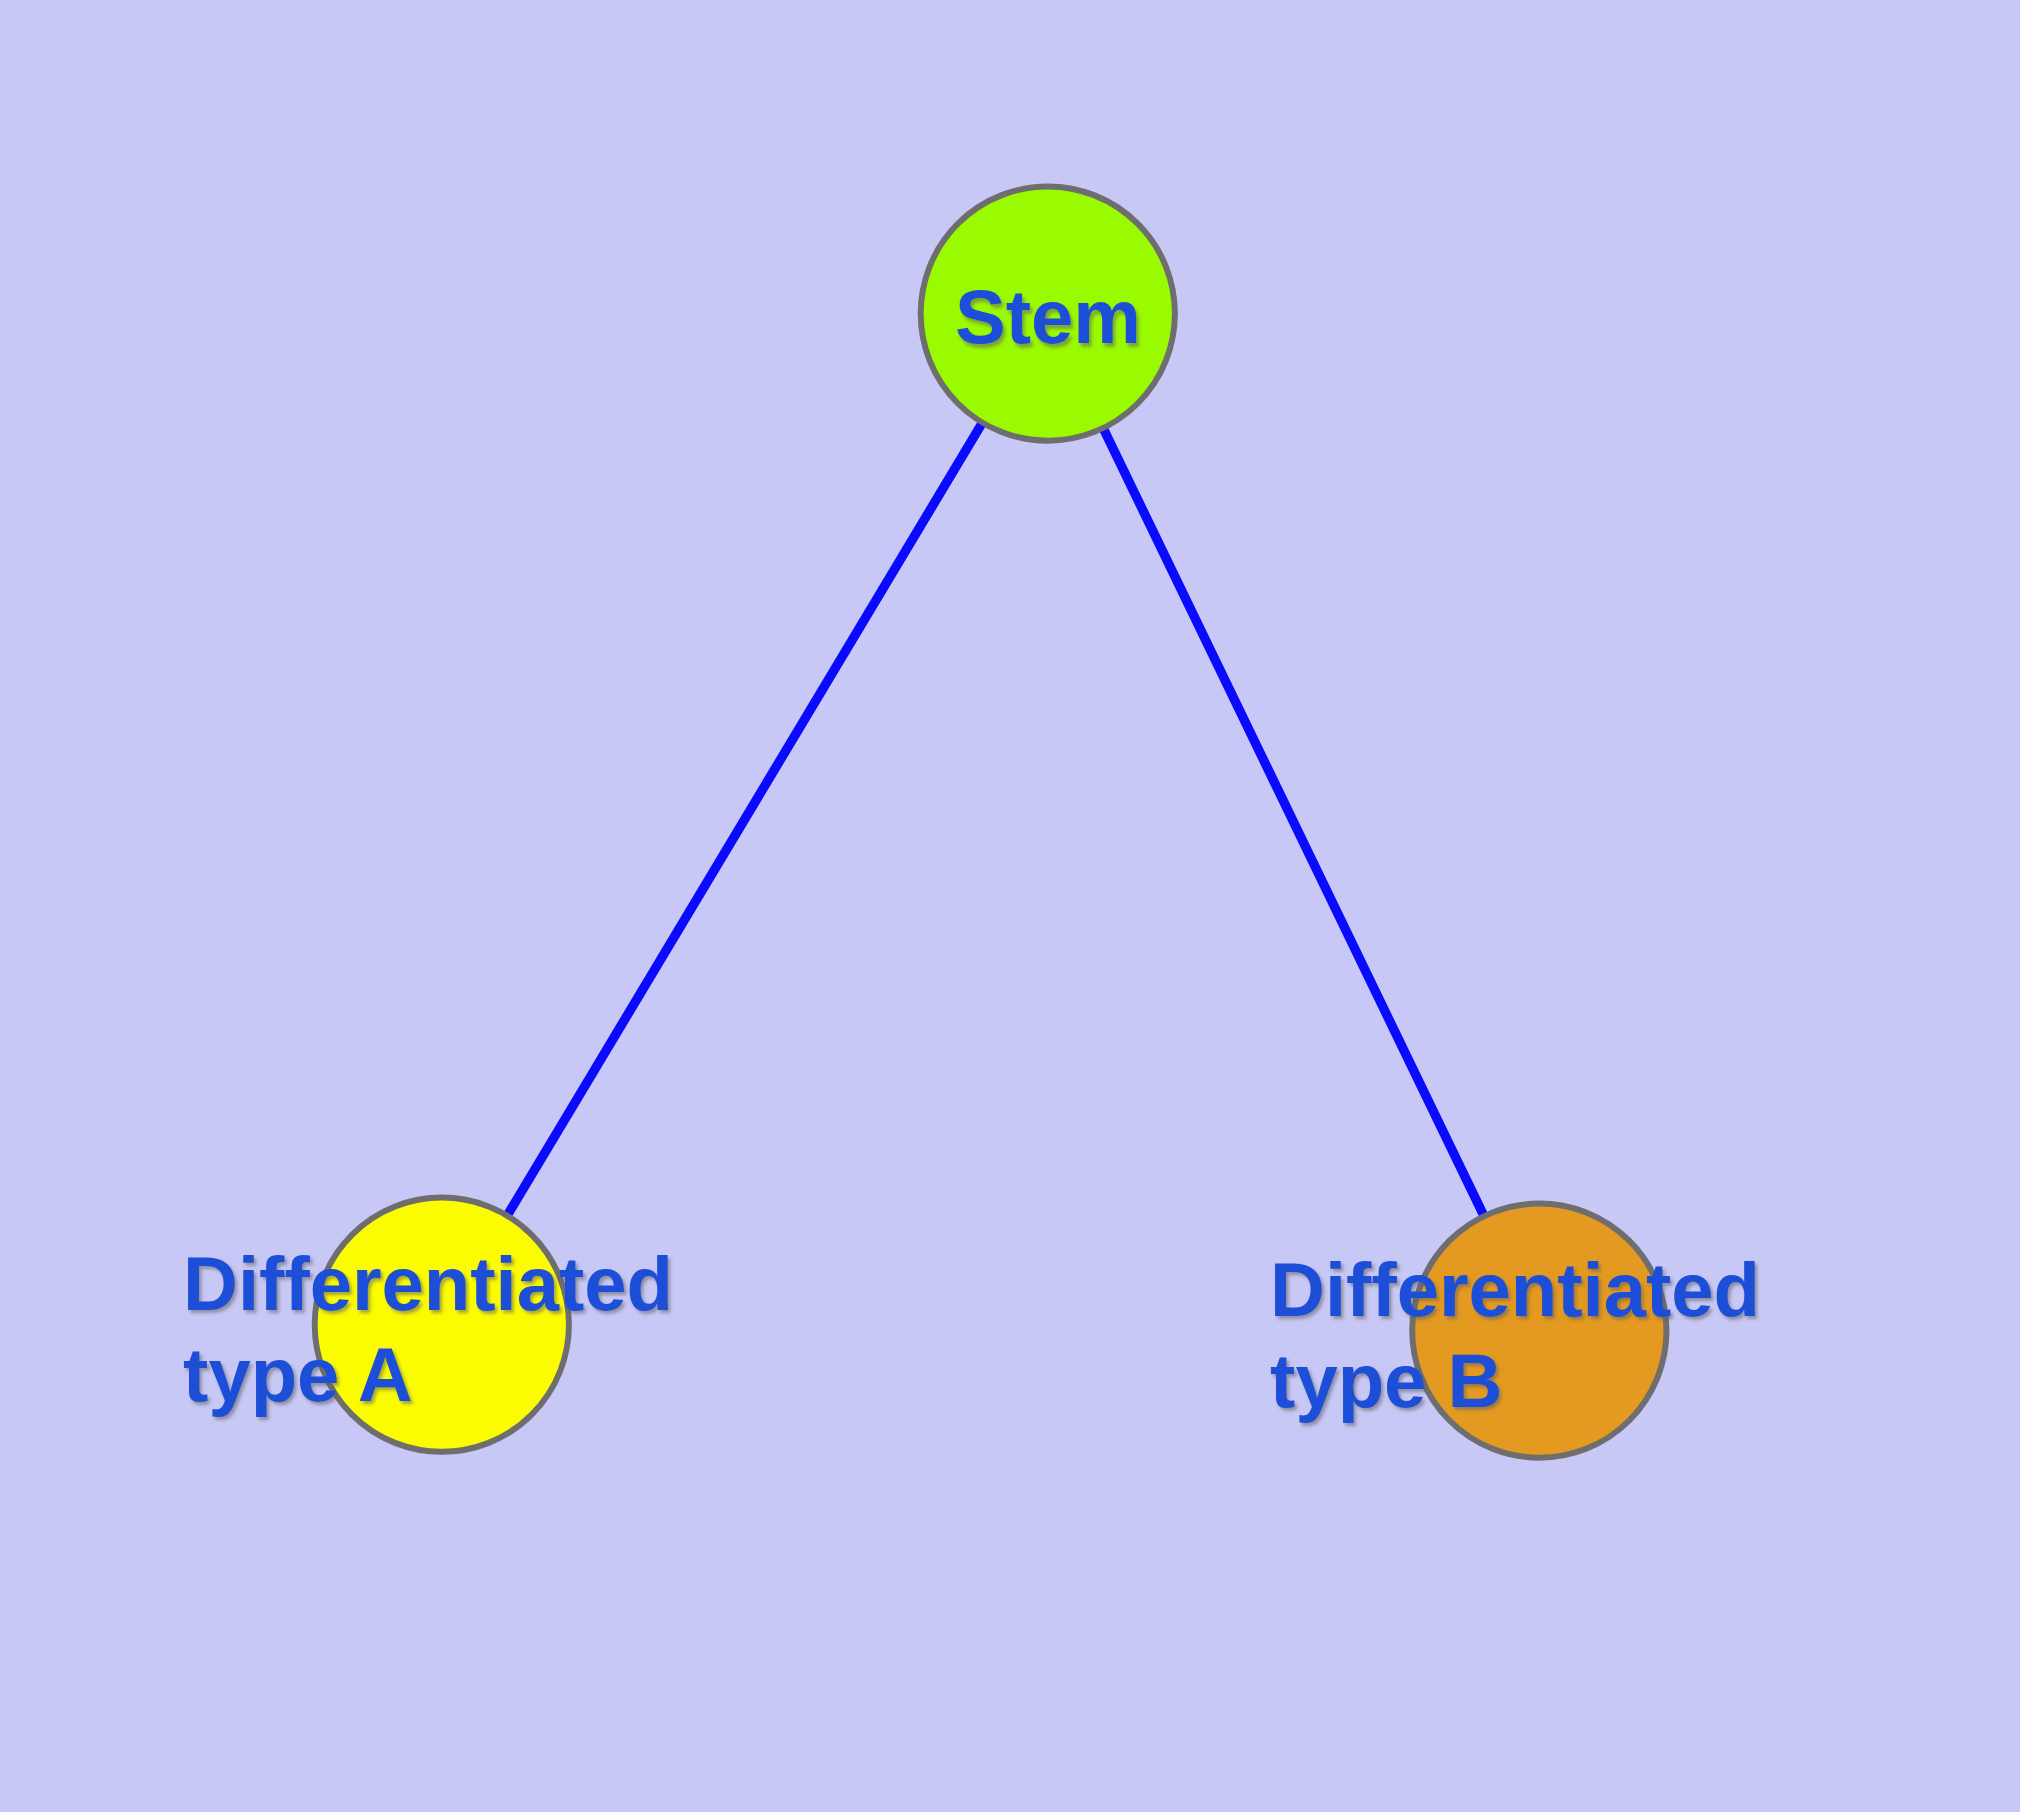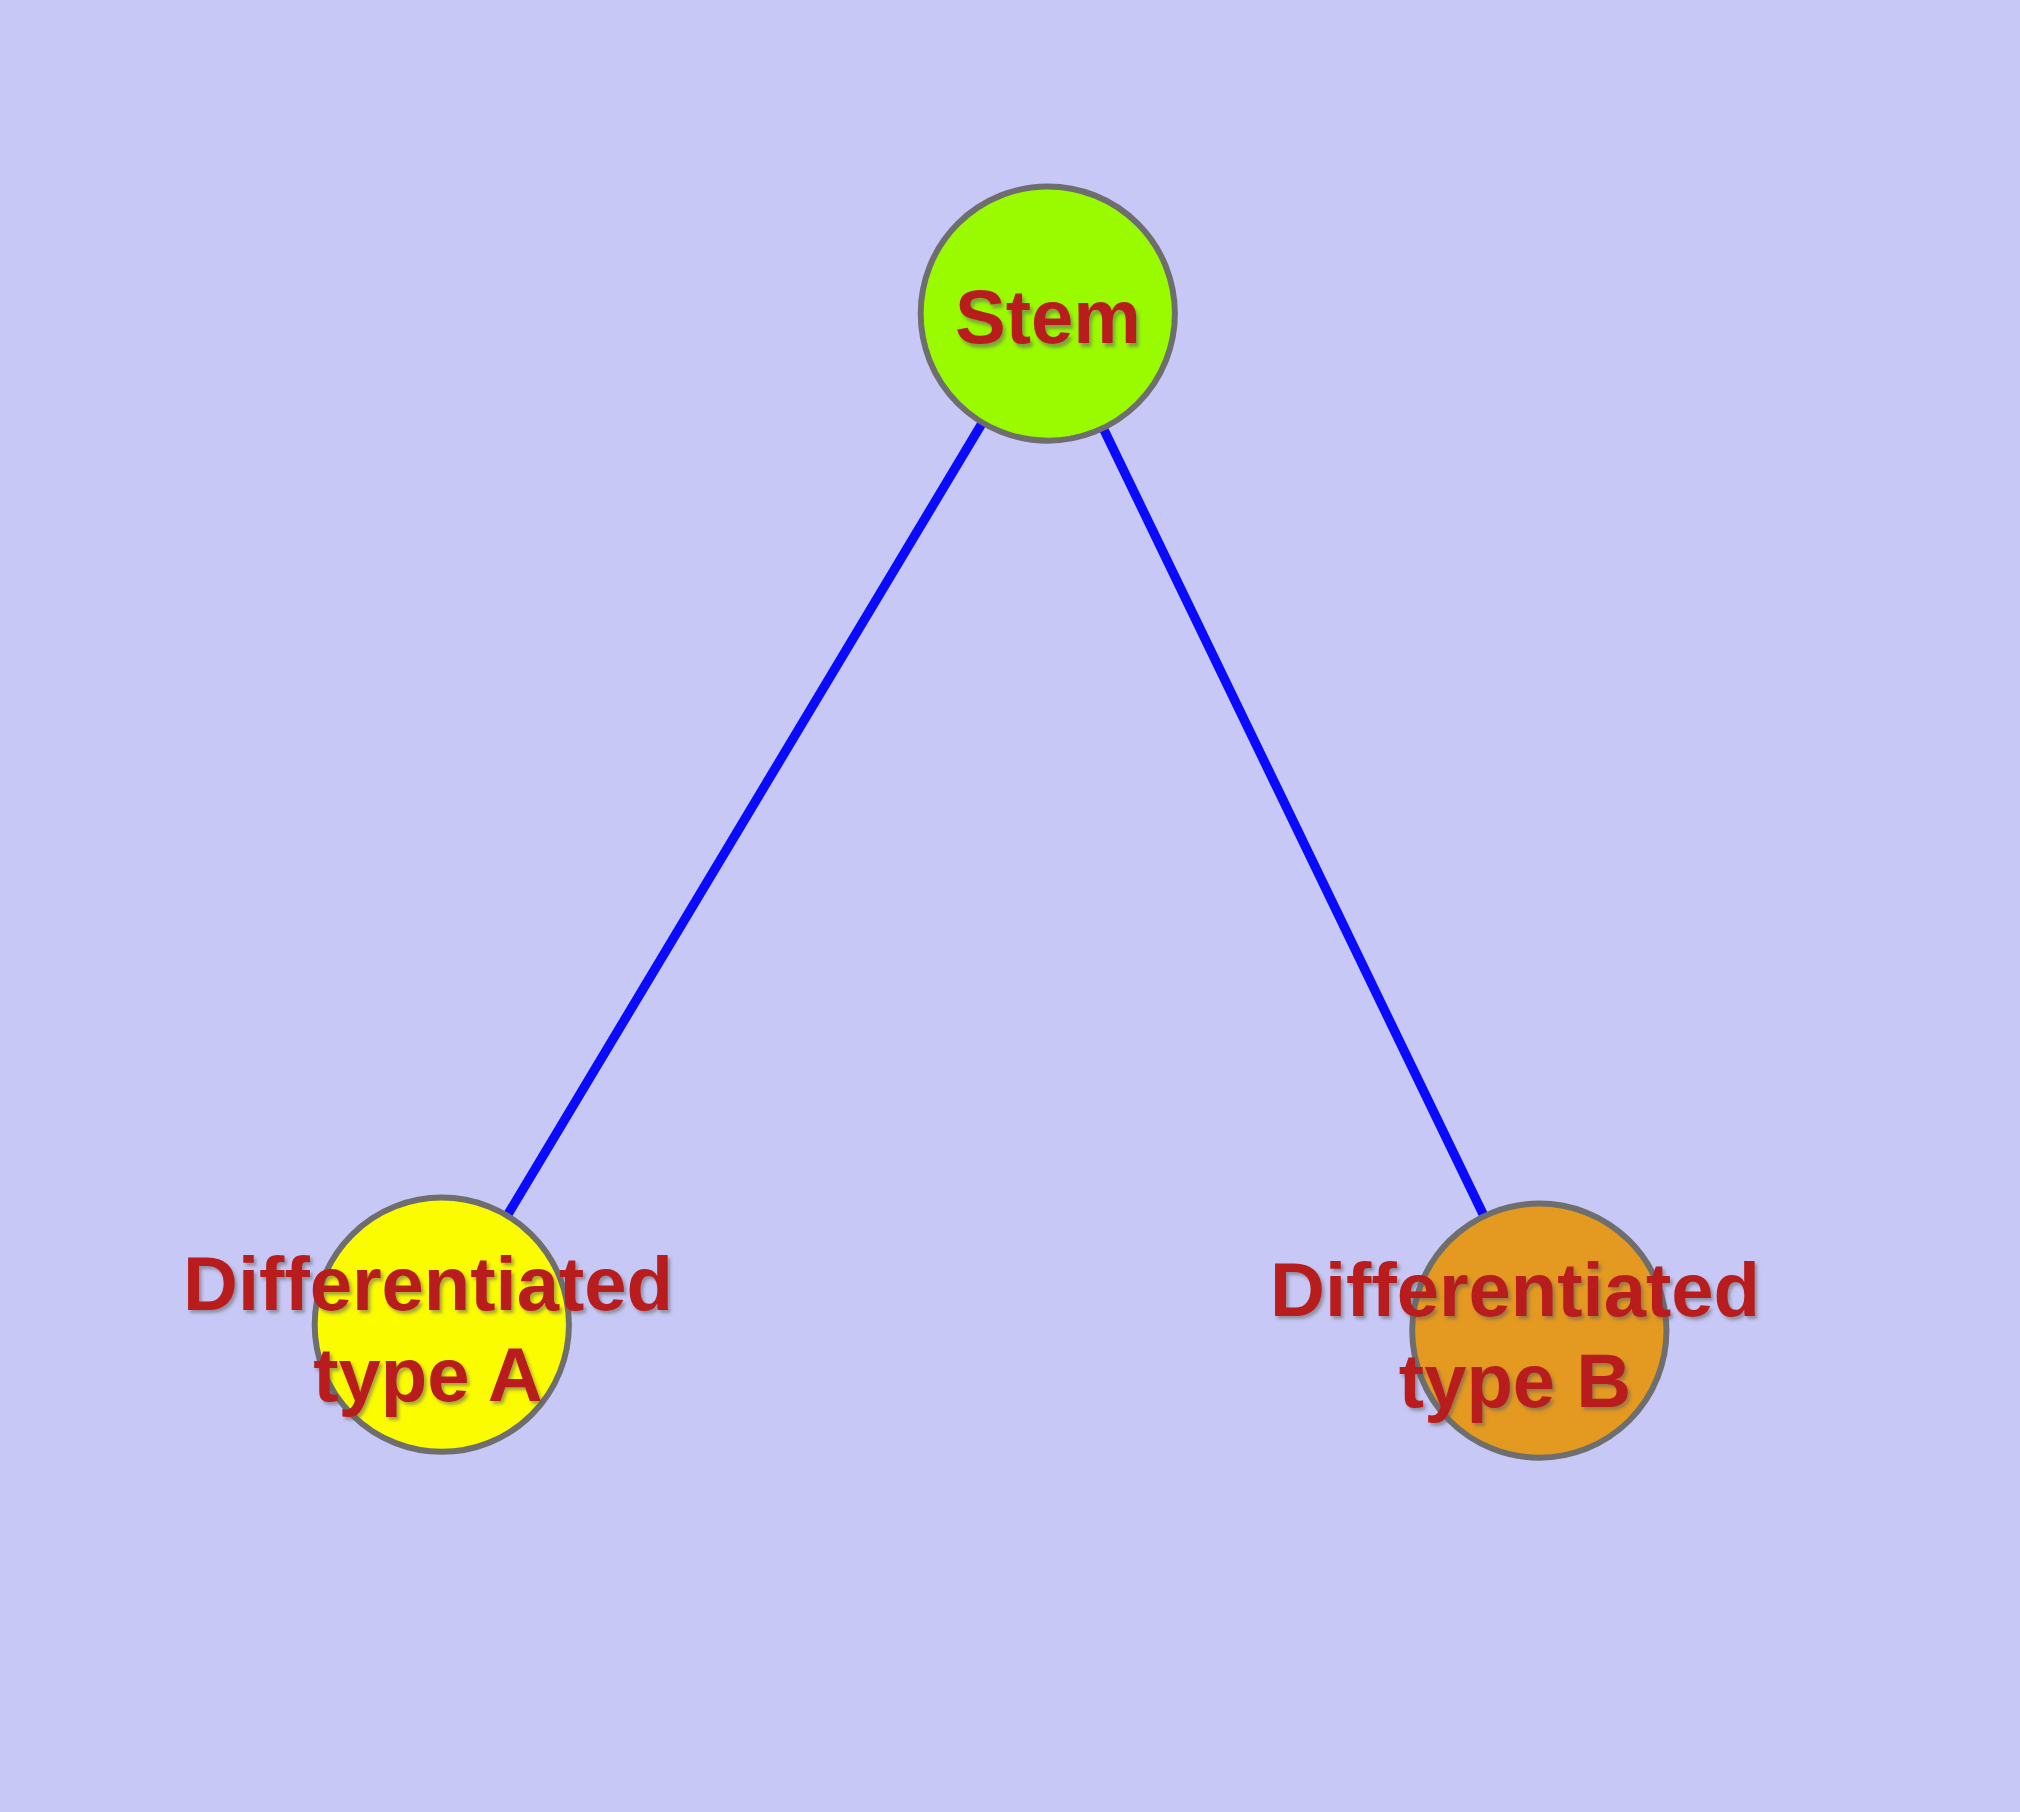--- a/index.html
+++ b/index.html
@@ -26,22 +26,22 @@
   .node {
     stroke-width: 7;
   }
   .node-label {
     position: absolute;
     transform: translate(-50%, -50%);
     font-family: "Liberation Sans", sans-serif;
     font-weight: bold;
     font-size: 76px;
     line-height: 1.2;
-    color: #b91c1c;
-    text-align: center;
+    color: #1d4ed8;
+    text-align: left;
     white-space: pre-line;
     text-shadow: 2.5px 3.4px 3.4px rgba(96, 96, 96, 0.55);
     pointer-events: none;
   }
 </style>
 </head>
 <body>
 
 <div class="canvas">
   <svg width="2021" height="1812" viewBox="0 0 2384 2138">

